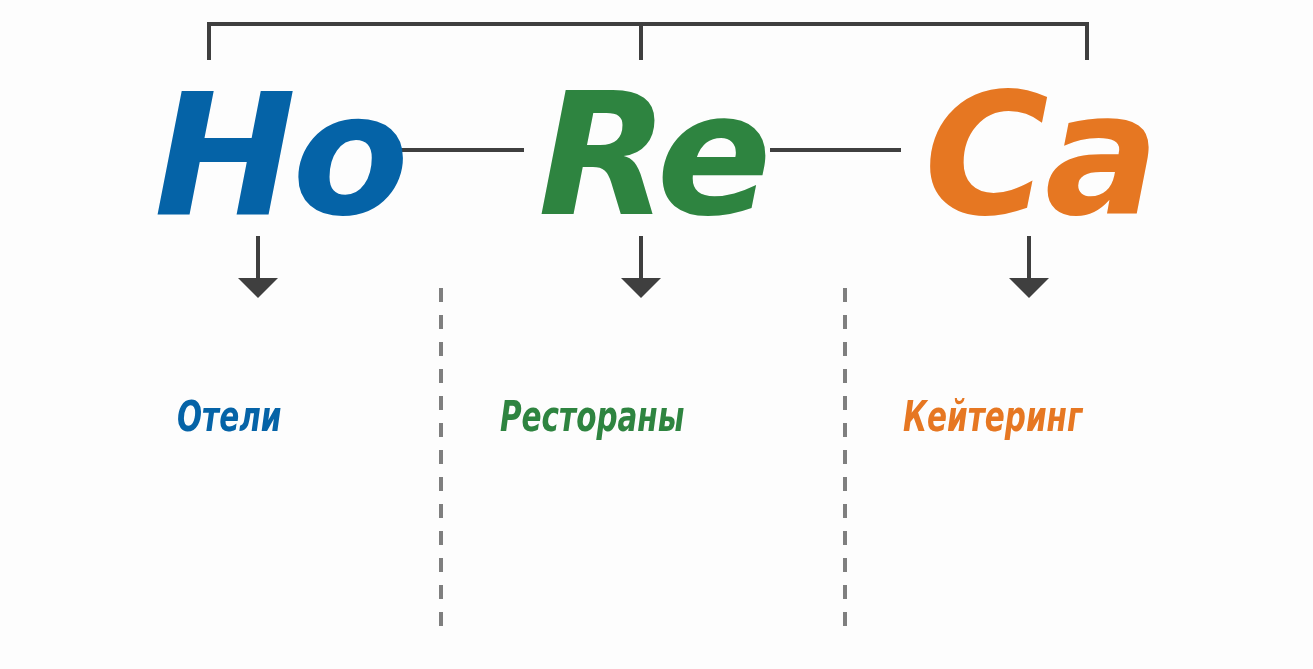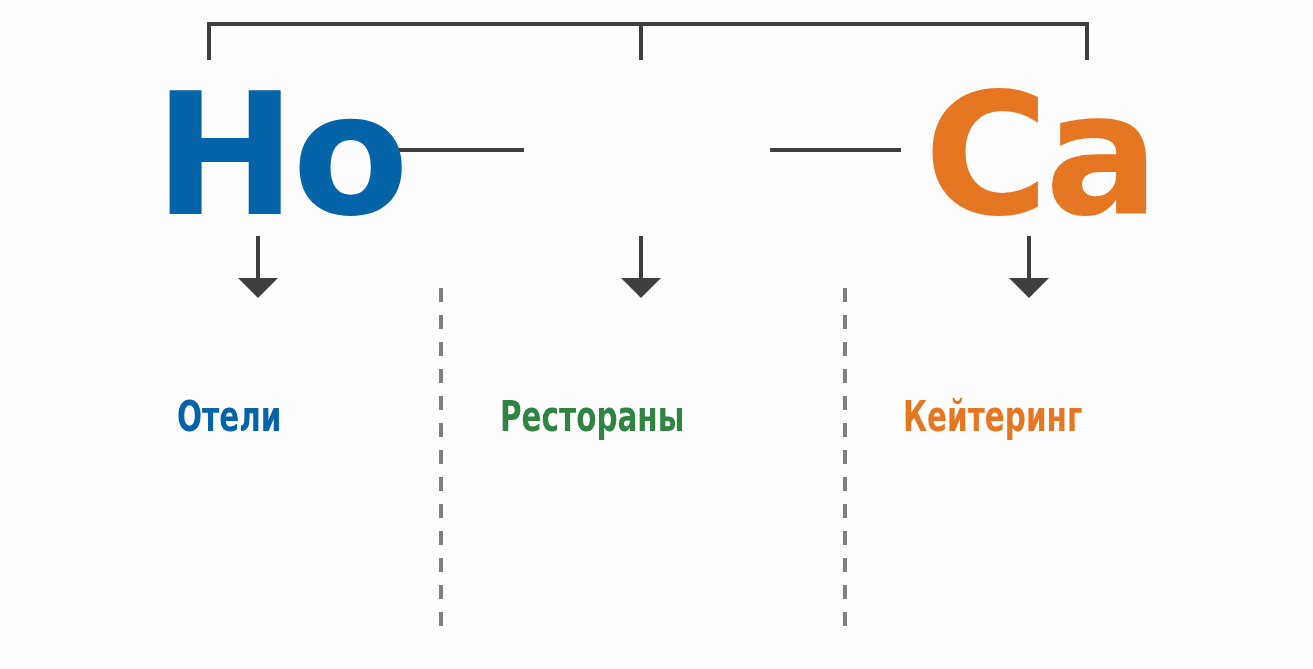--- a/index.html
+++ b/index.html
@@ -1,16 +1,16 @@
 <!DOCTYPE html>
 <html><head>
 <meta charset="utf-8">
 <style>
   html, body { margin: 0; padding: 0; background: #fdfdfd; }
-  #canvas { position: relative; width: 1240px; height: 669px; overflow: hidden; background: #fdfdfd; }
+  #canvas { position: relative; width: 1240px; height: 669px; overflow: hidden; background: #fdfdfd; font-style: italic; }
   svg.lines { position: absolute; left: 0; top: 0; }
   .big { position: absolute; font-family: "DejaVu Sans", sans-serif; font-weight: bold; line-height: 1; white-space: nowrap; letter-spacing: -4px; }
   .lbl { position: absolute; font-family: "DejaVu Sans Condensed", "DejaVu Sans", sans-serif; font-weight: bold; font-size: 42px; line-height: 1; white-space: nowrap; transform: scaleX(0.78); transform-origin: left top; }
 </style>
 </head>
 <body>
 
 <div id="canvas">
 
   <svg class="lines" width="1313" height="669">
@@ -36,18 +36,19 @@
     <g>
       <line x1="1029" y1="236" x2="1029" y2="284" stroke="#3f3f3f" stroke-width="4"></line>
       <polygon points="1009,278 1049,278 1029,298" fill="#3f3f3f"></polygon>
     </g>
 
     <line x1="441" y1="288" x2="441" y2="628" stroke="#7f7f7f" stroke-width="4" stroke-dasharray="14,13"></line>
     <line x1="845" y1="288" x2="845" y2="628" stroke="#7f7f7f" stroke-width="4" stroke-dasharray="14,13"></line>
   </svg>
 
   <div class="big" style="left:154px; top:70px; font-size:170px; color:#0563a7;">Ho</div>
+  <div class="big" style="left:538px; top:70px; font-size:170px; color:#2e8440;">Re</div>
   <div class="big" style="left:924px; top:70px; font-size:170px; color:#e67722;text-align:right;">Ca</div>
 
   <div class="lbl" style="left:177px; top:396px; color:#0563a7;">Отели</div>
   <div class="lbl" style="left:500px; top:396px; color:#2e8440;">Рестораны</div>
   <div class="lbl" style="left:903px; top:396px; color:#e67722;">Кейтеринг</div>
 </div>
 
 </body></html>

